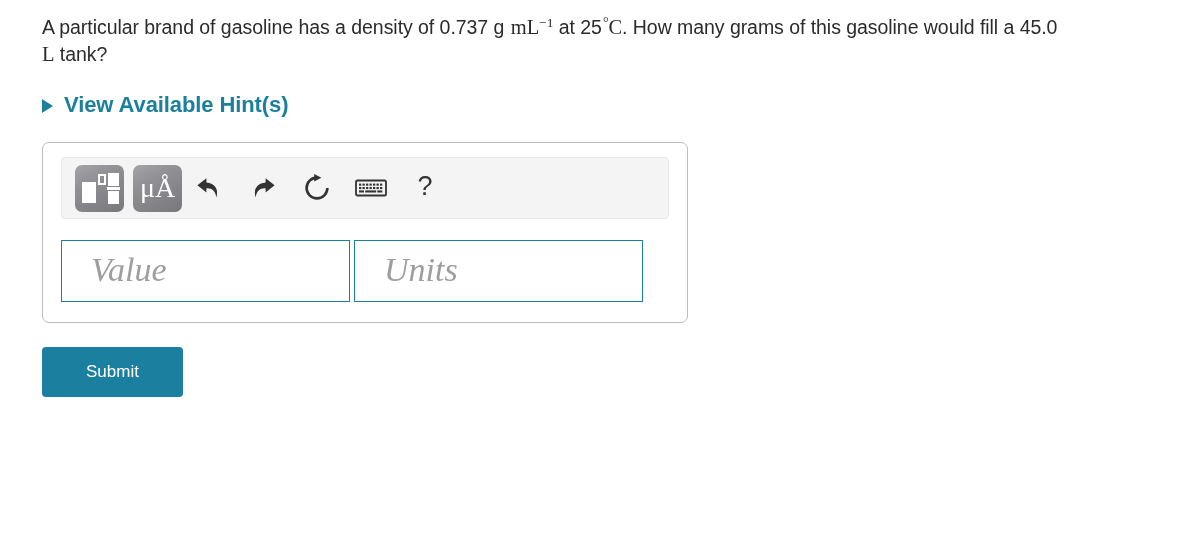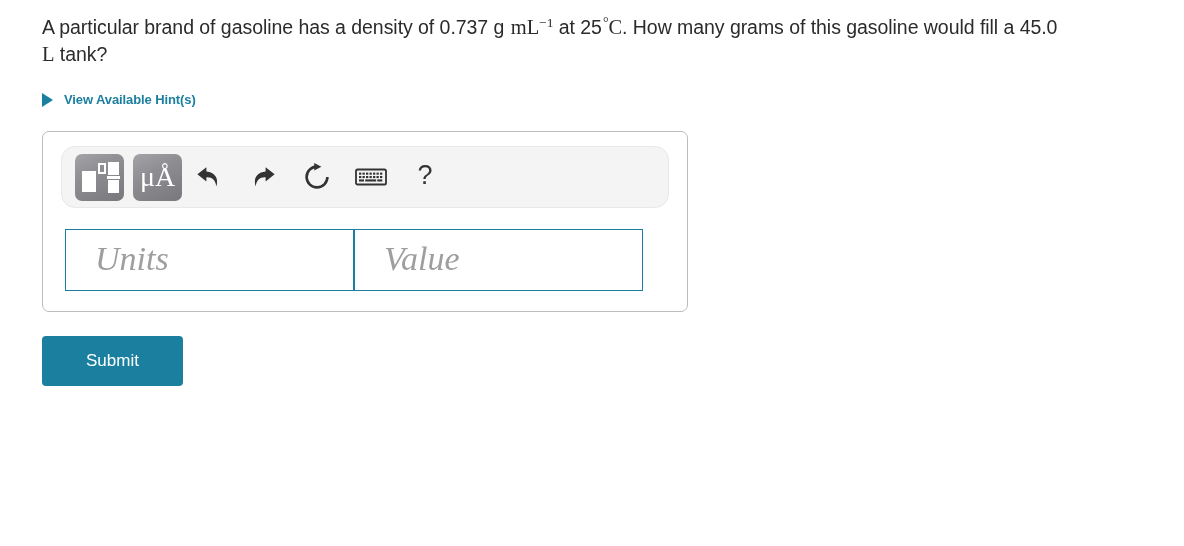--- a/index.html
+++ b/index.html
@@ -70,40 +70,40 @@
   .tri {
     width: 0;
     height: 0;
     border-left: 11px solid #1b7fa0;
     border-top: 7.5px solid transparent;
     border-bottom: 7.5px solid transparent;
     margin-top: 1px;
   }
   .hints-label {
     color: #1b7fa0;
-    font-size: 13px;
+    font-size: 22px;
     font-weight: bold;
     letter-spacing: -0.1px;
   }
 
   
   .answer-panel {
     margin-top: 24px;
     width: 646px;
     border: 1px solid #bcbcbc;
     border-radius: 7px;
     box-sizing: border-box;
     padding: 14px 18px 20px 18px;
     background: #fff;
   }
 
   .toolbar {
     background: #f4f4f4;
     border: 1px solid #e8e8e8;
-    border-radius: 14px;
+    border-radius: 4px;
     height: 62px;
     display: flex;
     align-items: center;
     padding: 0 13px;
     gap: 0;
     box-sizing: border-box;
   }
 
   .tbtn {
     width: 49px;
@@ -287,25 +287,25 @@
         </svg>
       </div>
 
       <div class="ibtn">
         <span class="qmark">?</span>
       </div>
 
     </div>
 
     <div class="input-row">
+      <div class="fld fld-value">
+        <span class="ph">Value</span>
+      </div>
       <div class="fld fld-units">
         <span class="ph">Units</span>
       </div>
-      <div class="fld fld-value">
-        <span class="ph">Value</span>
-      </div>
     </div>
 
   </div>
 
   <button class="submit">Submit</button>
 
 </div>
 
 </body></html>

